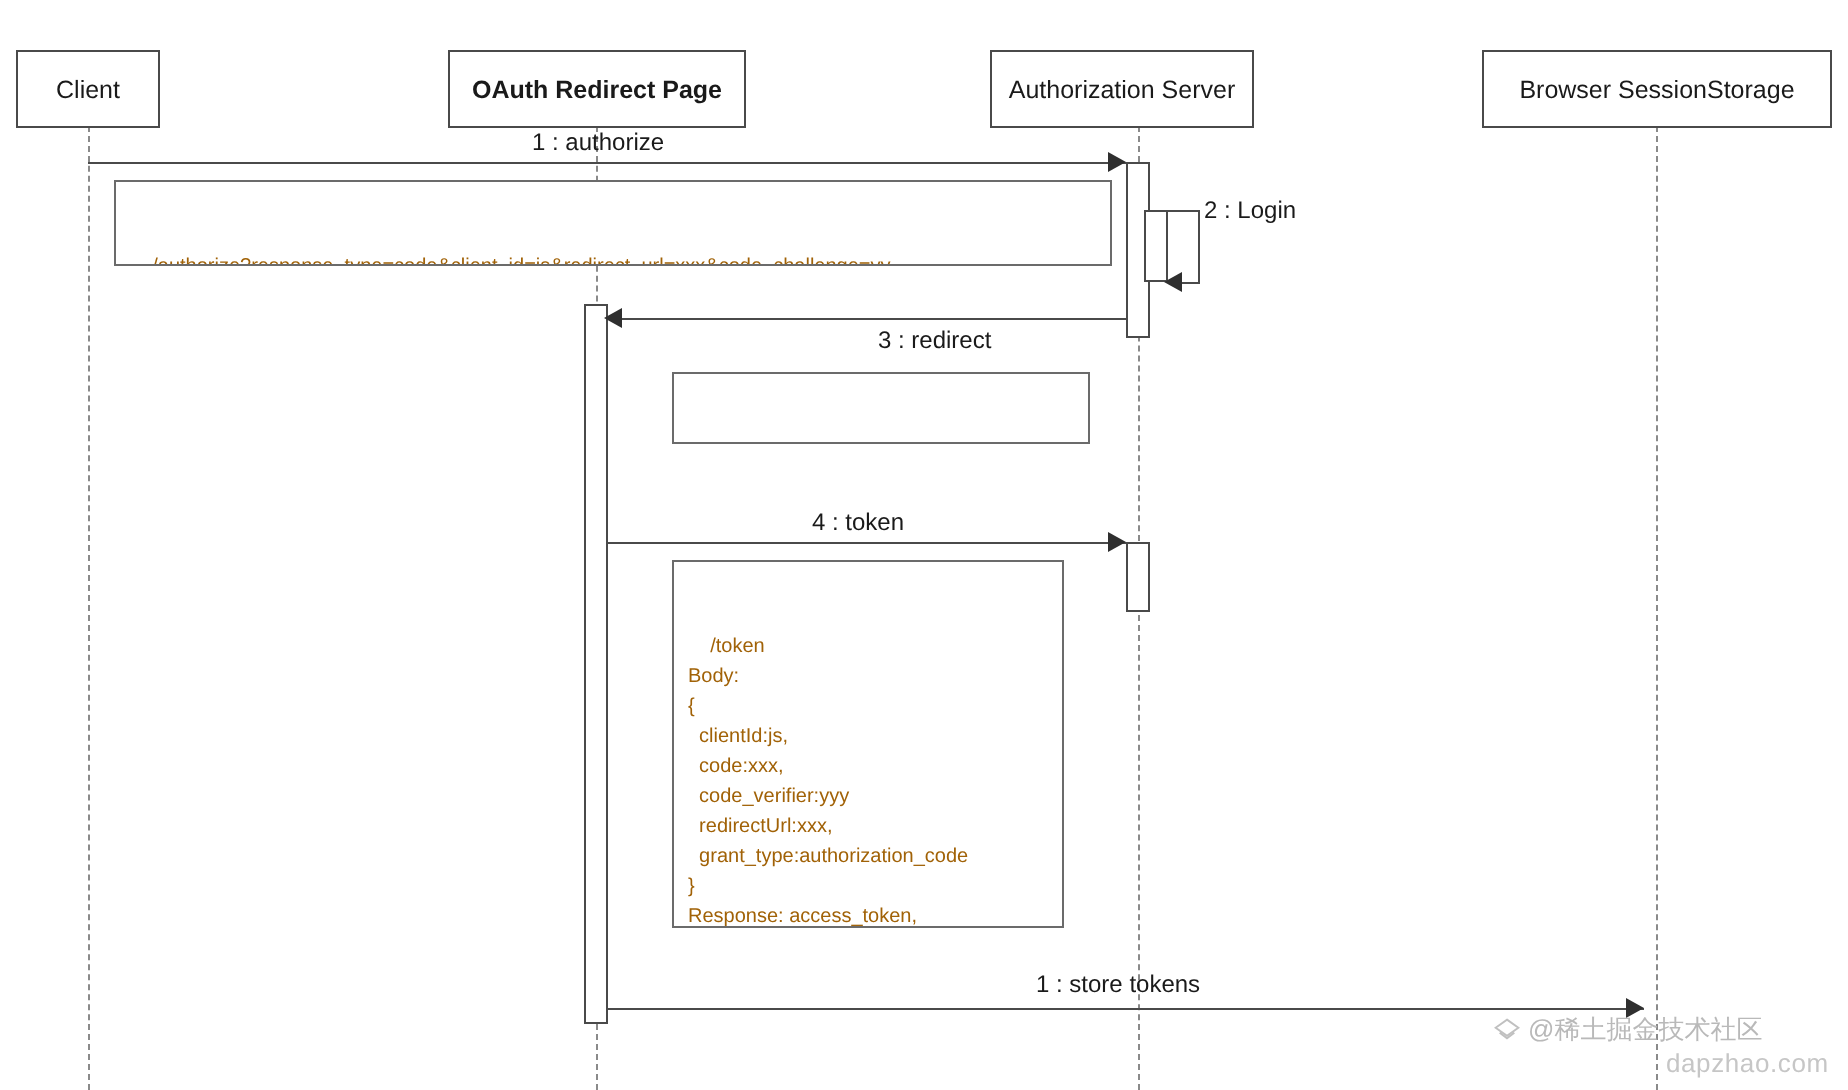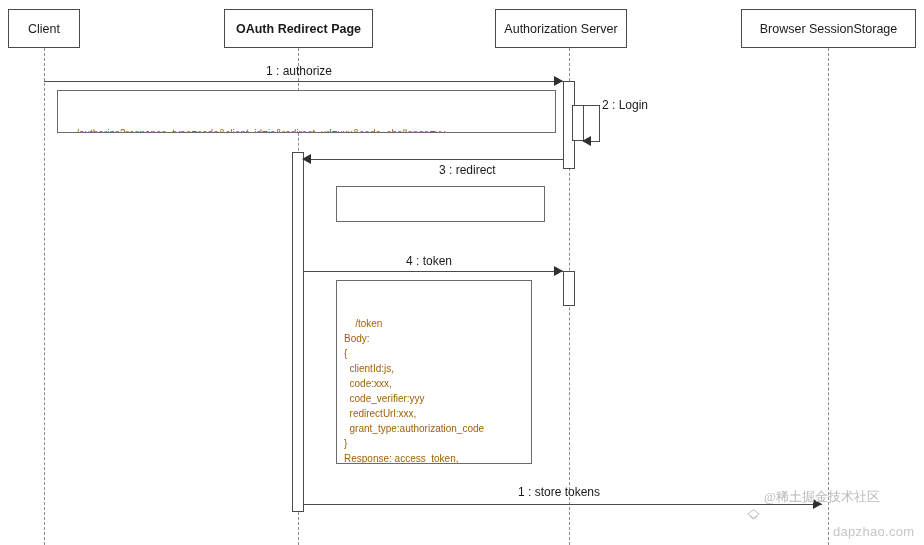--- a/index.html
+++ b/index.html
@@ -21,20 +21,21 @@
     position: absolute;
     border: 1px solid #4a4a4a;
     background: #ffffff;
     box-sizing: border-box;
     display: flex;
     align-items: center;
     justify-content: center;
     font-size: 12.5px;
     color: #1a1a1a;
     white-space: nowrap;
+    margin-top: 16px;
   }
   .lifeline-line {
     position: absolute;
     width: 0;
     border-left: 1px dashed #8a8a8a;
   }
   .activation {
     position: absolute;
     background: #ffffff;
     border: 1px solid #4a4a4a;
@@ -184,16 +185,16 @@
   </div>
 
   <div class="msg-line" style="left:304px; top:504px; width:518px;"></div>
   <div class="arrowhead arrow-right" style="left:813px; top:499px;"></div>
   <div class="msg-label" style="left:518px; top:485px;">1 : store tokens</div>
 
   <svg class="wm-icon" style="left:747px; top:509px;" viewBox="0 0 16 16">
     <path d="M8 1 L15 6 L8 11 L1 6 Z" fill="none" stroke="#c0c0c0" stroke-width="1.2"></path>
     <path d="M3.5 9 L8 12.5 L12.5 9" fill="none" stroke="#c0c0c0" stroke-width="1.2"></path>
   </svg>
-  <div class="watermark" style="left:764px; top:488px;font-family:Liberation Serif, serif;">@稀土掘金技术社区</div>
+  <div class="watermark" style="left:764px; top:506px;">@稀土掘金技术社区</div>
   <div class="watermark2" style="left:833px; top:524px;">dapzhao.com</div>
 
 </div>
 
 </body></html>

